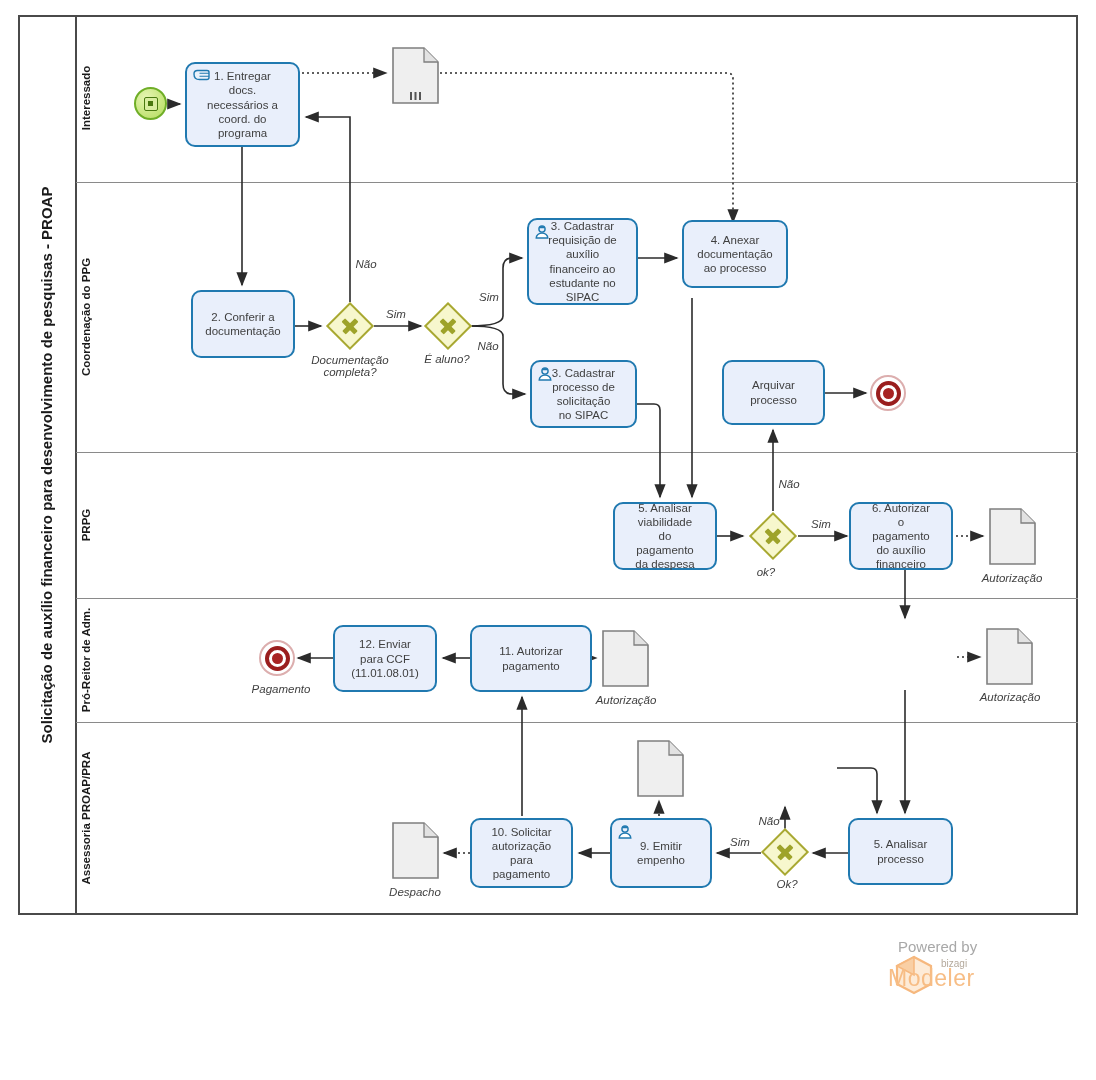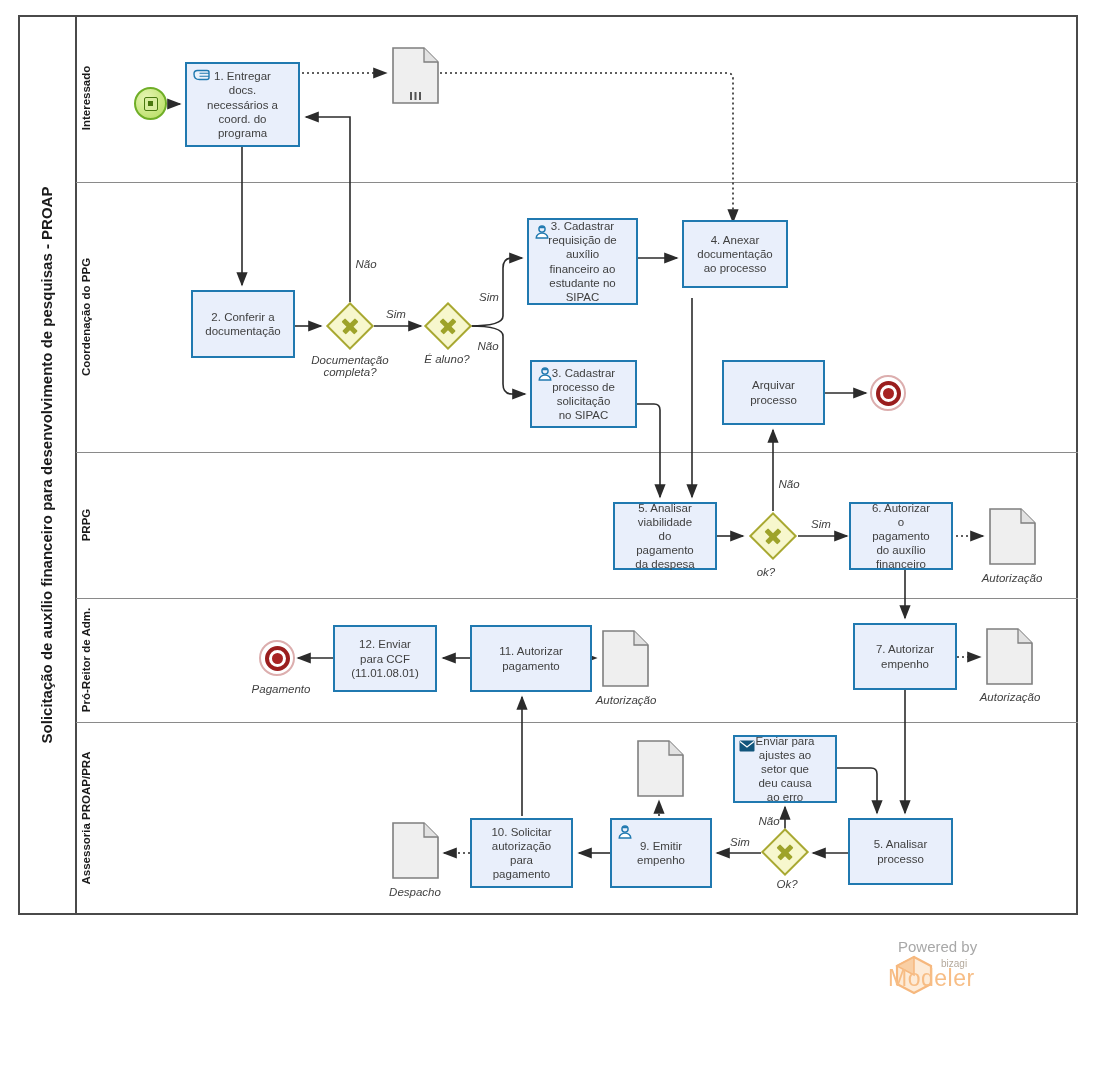--- a/index.html
+++ b/index.html
@@ -8,21 +8,21 @@
   .pool{position:absolute;left:18px;top:15px;width:1060px;height:900px;
         border:2px solid #4a4a4a;box-sizing:border-box;}
   .title-divider{position:absolute;left:75px;top:15px;height:900px;width:0;
         border-left:2px solid #4a4a4a;}
   .lane-sep{position:absolute;left:76px;width:1002px;height:0;border-top:1.4px solid #8a8a8a;}
   .vcenter{position:absolute;width:0;height:0;}
   .vcenter .vtext{position:absolute;transform:translate(-50%,-50%) rotate(-90deg);
         white-space:nowrap;display:block;font-weight:bold;color:#1a1a1a;}
   .pool-title{font-size:15px;}
   .lane-name{font-size:11.5px;}
-  .task{position:absolute;background:#e9effb;border:2.5px solid #2079b0;border-radius:0;
+  .task{position:absolute;background:#e9effb;border:2.5px solid #2079b0;border-radius:10px;
         box-sizing:border-box;display:flex;align-items:center;justify-content:center;
         text-align:center;font-size:11.5px;color:#3f3f3f;line-height:1.22;padding:19px;}
   .task .ticon{position:absolute;left:4px;top:3px;}
   .gw{position:absolute;width:34px;height:34px;transform:rotate(45deg);
       background:#f7f7cd;border:2px solid #a8a832;box-sizing:border-box;}
   .gw:before,.gw:after{content:"";position:absolute;background:#9ea32a;border-radius:1px;}
   .gw:before{left:6px;top:12.5px;width:18px;height:5px;}
   .gw:after{left:12.5px;top:6px;width:5px;height:18px;}
   .start-event{position:absolute;width:33px;height:33px;border-radius:50%;box-sizing:border-box;
       background:radial-gradient(circle at 35% 30%,#e6f5b2,#b3dc5c);border:2.5px solid #6fae27;
@@ -176,39 +176,29 @@
   </div>
 
   <div class="task node" style="left:613px;top:502px;width:104px;height:68px">
     <span>5. Analisar viabilidade do pagamento da despesa</span>
   </div>
 
   <div class="task node" style="left:849px;top:502px;width:104px;height:68px">
     <span>6. Autorizar o pagamento do auxílio financeiro</span>
   </div>
 
-  <div class="task node" style="left:853px;top:623px;width:104px;height:67px">
-    <span>7. Autorizar empenho</span>
-  </div>
 
   <div class="task node" style="left:470px;top:625px;width:122px;height:67px">
     <span>11. Autorizar pagamento</span>
   </div>
 
   <div class="task node" style="left:333px;top:625px;width:104px;height:67px">
     <span>12. Enviar para CCF (11.01.08.01)</span>
   </div>
 
-  <div class="task node" style="left:733px;top:735px;width:104px;height:68px">
-    <svg class="ticon" width="16" height="12" viewBox="0 0 16 12">
-      <rect x="0.5" y="0.5" width="15" height="11" rx="1" fill="#11557c"></rect>
-      <path d="M1,1.5 L8,7 L15,1.5" fill="none" stroke="#fff" stroke-width="1.2"></path>
-    </svg>
-    <span>Enviar para ajustes ao setor que deu causa ao erro</span>
-  </div>
 
   <div class="task node" style="left:848px;top:818px;width:105px;height:67px">
     <span>5. Analisar processo</span>
   </div>
 
   <div class="task node" style="left:610px;top:818px;width:102px;height:70px">
     <svg class="ticon" width="18" height="18" viewBox="0 0 18 18">
       <path d="M6,5.2 a3.1,3.1 0 0 1 6,0 Z" fill="#2079b0"></path>
       <circle cx="9" cy="6" r="3.1" fill="none" stroke="#2079b0" stroke-width="1.4"></circle>
       <path d="M3.2,15 a5.8,5 0 0 1 11.6,0 Z" fill="#fff" stroke="#2079b0" stroke-width="1.4"></path>

